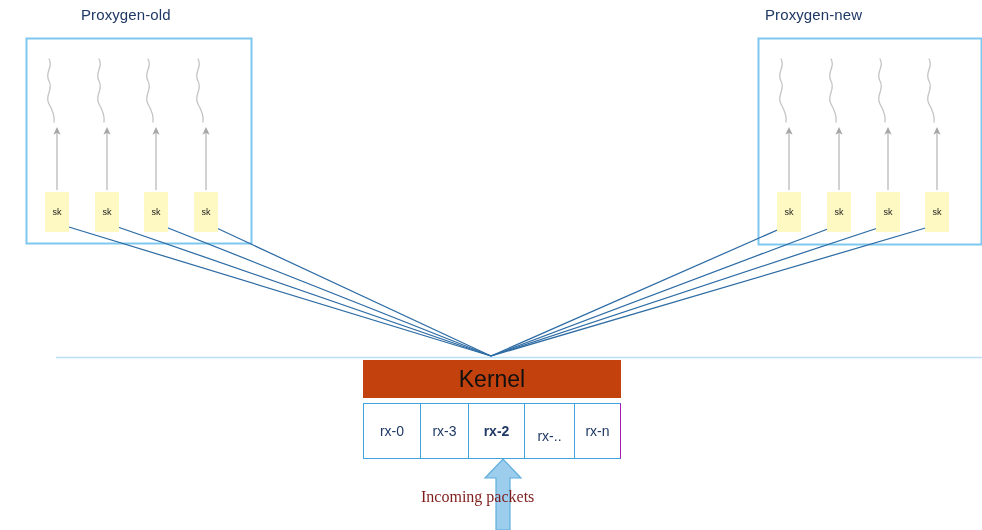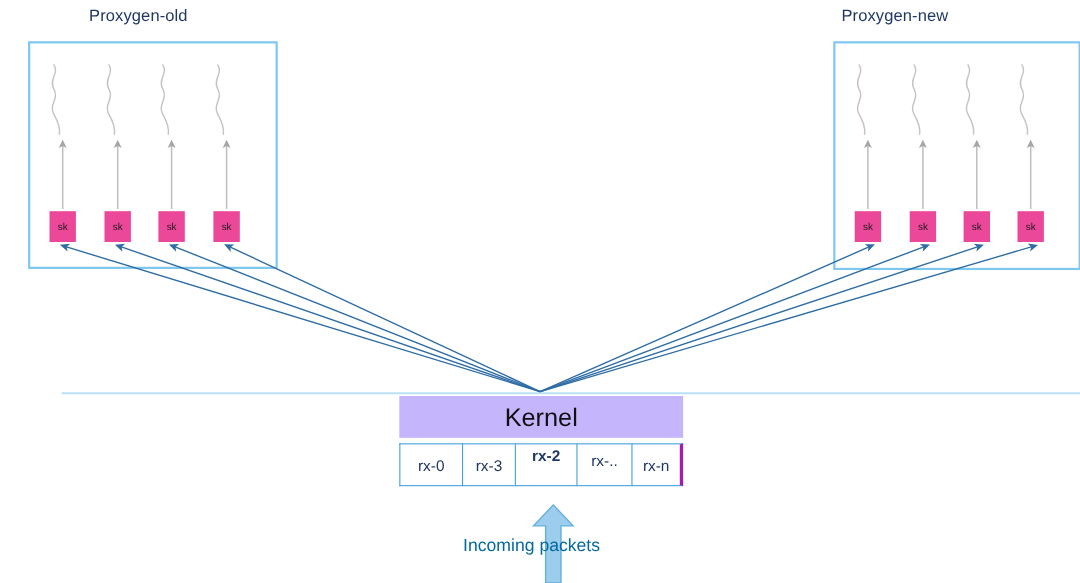--- a/index.html
+++ b/index.html
@@ -6,39 +6,39 @@
   body{width:982px;height:530px;overflow:hidden;
        font-family:"Liberation Sans", sans-serif;}
   #canvas{position:relative;width:982px;height:530px;background:#ffffff;margin-left:13px;}
   #vector{position:absolute;left:0;top:0;width:982px;height:530px;}
 
   .grp-title{position:absolute;color:#1F3864;font-size:15px;
              letter-spacing:.1px;white-space:nowrap;}
   #title-old{left:68px;top:6px;}
   #title-new{left:752px;top:6px;}
 
-  .sk-box{position:absolute;width:24px;height:28px;background:#ec4899;
+  .sk-box{position:absolute;width:24px;height:40px;background:#fef9c3;
           color:#1a1a1a;font-size:9px;display:flex;align-items:center;
           justify-content:center;}
 
   #kernel-box{position:absolute;left:350px;top:360px;width:258px;height:38px;
-              background:#c4b5fd;display:flex;align-items:center;
+              background:#c2410c;display:flex;align-items:center;
               justify-content:center;color:#101010;font-size:23px;}
 
-  #rx-row{position:absolute;left:350px;top:403px;width:258px;height:39px;
+  #rx-row{position:absolute;left:350px;top:403px;width:258px;height:56px;
           display:flex;}
   .rx-cell{border:1px solid #41A2DC;border-right:none;box-sizing:border-box;
            display:flex;align-items:center;justify-content:center;
            color:#1F3864;font-size:14px;background:#ffffff;}
-  .rx-cell:last-child{border-right:3px solid #a21caf;}
+  .rx-cell:last-child{border-right:1px solid #a21caf;}
   .rx-cell.lower{align-items:flex-end;padding-bottom:14px;}
   .rx-cell.mid{align-items:flex-end;padding-bottom:19px;font-weight:bold;}
 
   #incoming-label{position:absolute;left:408px;top:488px;font-size:16px;
-                  color:#0369a1;white-space:nowrap;}
+                  color:#7f1d1d;white-space:nowrap;font-family:Liberation Serif, serif;}
 </style>
 </head>
 <body>
 
 <div id="canvas">
 
   <svg id="vector" viewBox="0 0 982 530" xmlns="http://www.w3.org/2000/svg">
     <defs>
       <marker id="mk-gray" markerWidth="7" markerHeight="7" refX="3.2" refY="3.2" orient="auto">
         <path d="M0.6,0.6 L6,3.2 L0.6,5.8 L2,3.2 Z" fill="#A6A6A6"></path>

